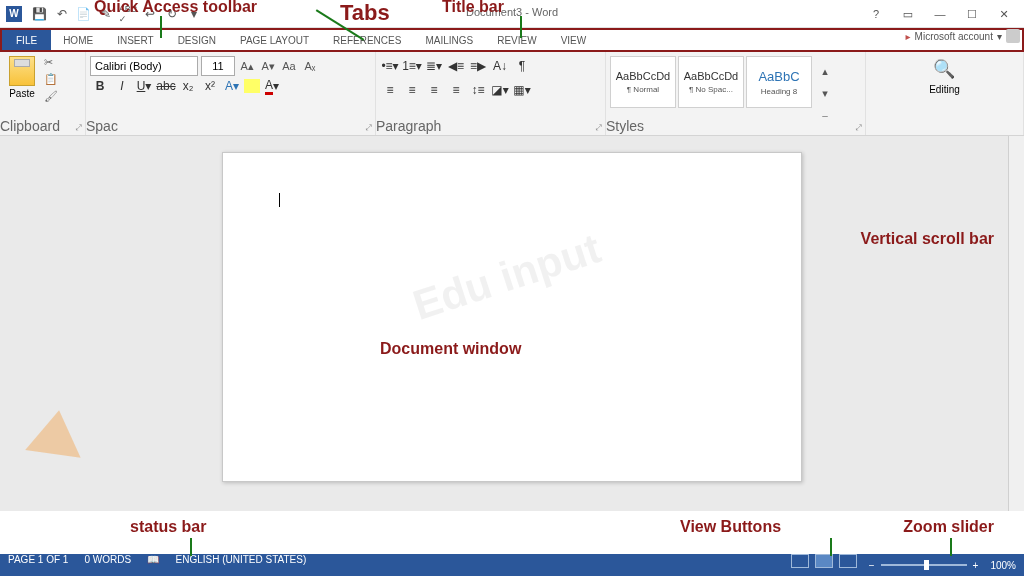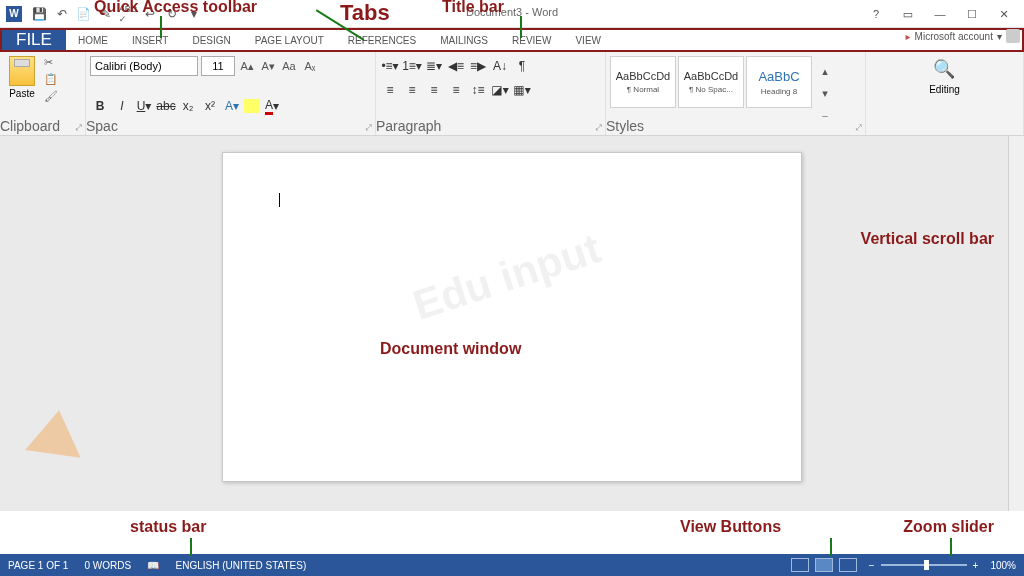--- a/index.html
+++ b/index.html
@@ -4,55 +4,55 @@
 <style>
 *{margin:0;padding:0;box-sizing:border-box;font-family:"Segoe UI",Arial,sans-serif}
 body{width:1024px;height:576px;background:#fff;position:relative;overflow:hidden;font-size:11px}
 .qat{height:28px;display:flex;align-items:center;padding:2px 6px;gap:2px;border-bottom:1px solid #e1e1e1}
 .qat-icon{width:20px;height:20px;display:flex;align-items:center;justify-content:center;cursor:pointer;color:#555;font-size:12px}
 .word-logo{width:16px;height:16px;background:#2b579a;color:#fff;display:flex;align-items:center;justify-content:center;font-weight:bold;font-size:10px;margin-right:6px}
 .title-text{position:absolute;left:50%;transform:translateX(-50%);top:6px;font-size:11px;color:#666}
 .win-controls{position:absolute;right:8px;top:4px;display:flex;gap:8px;align-items:center}
 .win-btn{width:24px;height:20px;display:flex;align-items:center;justify-content:center;cursor:pointer;color:#555}
 .tabs-row{height:24px;display:flex;align-items:stretch;border:2px solid #8b1a1a;position:relative}
-.file-tab{background:#2b579a;color:#fff;padding:0 14px;display:flex;align-items:center;font-size:17px;text-transform:uppercase;cursor:pointer}
+.file-tab{background:#2b579a;color:#fff;padding:0 14px;display:flex;align-items:center;font-size:10px;text-transform:uppercase;cursor:pointer}
 .tab{padding:0 12px;display:flex;align-items:center;font-size:10px;color:#555;text-transform:uppercase;cursor:pointer}
 .account-area{position:absolute;right:4px;top:29px;display:flex;align-items:center;gap:4px;font-size:10px;color:#555}
 .account-area .acct-icon{width:14px;height:14px;background:#ccc;border-radius:2px}
 .ribbon{height:84px;background:#f3f3f3;border-bottom:1px solid #d4d4d4;display:flex}
 .ribbon-group{border-right:1px solid #e1e1e1;display:flex;flex-direction:column;padding:4px;position:relative}
 .group-label{position:absolute;bottom:1px;left:0;right:0;text-align:left;font-size:14px;color:#666}
 .group-launcher{position:absolute;bottom:2px;right:3px;font-size:8px;color:#888}
 .clipboard{width:86px}
 .paste-btn{width:36px;display:flex;flex-direction:column;align-items:center;gap:2px;cursor:pointer}
 .paste-icon{width:26px;height:30px;background:linear-gradient(#fde08a,#f8c23a);border:1px solid #c9a12f;position:relative}
 .paste-icon::after{content:"";position:absolute;top:2px;left:4px;right:4px;height:6px;background:#ddd;border:1px solid #aaa}
 .clip-side{display:flex;flex-direction:column;gap:4px;margin-left:4px}
 .clip-side span{font-size:11px;color:#666;cursor:pointer}
 .font-group{width:290px}
-.font-top{display:flex;gap:3px;align-items:center;margin-bottom:20px}
+.font-top{display:flex;gap:3px;align-items:center;margin-bottom:0}
 .font-name{width:108px;height:20px;border:1px solid #ababab;background:#fff;padding:0 4px;font-size:11px;display:flex;align-items:center}
 .font-size{width:34px;height:20px;border:1px solid #ababab;background:#fff;padding:6px 3px;font-size:11px;text-align:center}
 .sml-btn{width:18px;height:20px;display:flex;align-items:center;justify-content:center;cursor:pointer;font-size:11px;color:#555}
 .font-bottom{display:flex;gap:2px;align-items:center}
 .fmt-btn{width:20px;height:20px;display:flex;align-items:center;justify-content:center;cursor:pointer;font-size:12px;color:#333}
 .para-group{width:230px}
 .para-top,.para-bottom{display:flex;gap:2px;align-items:center;margin-bottom:4px}
 .styles-group{width:260px;display:flex;flex-direction:row}
 .style-box{width:66px;height:52px;border:1px solid #d0d0d0;background:#fff;display:flex;flex-direction:column;align-items:center;justify-content:center;cursor:pointer;margin-right:2px}
 .style-box .preview{font-size:11px;color:#333}
 .style-box .name{font-size:8px;color:#555;margin-top:3px}
 .style-box.h1 .preview{color:#2e74b5;font-size:13px}
 .editing-group{flex:1;display:flex;flex-direction:column;align-items:center;justify-content:flex-start;padding-top:6px}
 .find-icon{font-size:18px;color:#555}
 .doc-area{height:375px;background:#eaeaea;display:flex;justify-content:center;padding-top:16px;position:relative}
 .page{width:580px;height:330px;background:#fff;border:1px solid #c8c8c8;box-shadow:1px 1px 4px rgba(0,0,0,.2);padding:40px 56px}
 .cursor{width:1px;height:14px;background:#000;display:inline-block}
 .vscroll{position:absolute;right:0;top:0;width:16px;height:100%;background:#f0f0f0;border-left:1px solid #d0d0d0}
-.statusbar{height:22px;background:#2b579a;color:#fff;display:flex;align-items:center;font-size:10px;padding:0 8px;position:absolute;bottom:0;left:0;right:0}
+.statusbar{height:22px;background:#2b579a;color:#fff;display:flex;font-size:10px;padding:0 8px;position:absolute;bottom:0;left:0;right:0}
 .sb-item{margin-right:16px;text-transform:uppercase}
 .sb-spacer{flex:1}
 .view-btns{display:flex;gap:6px;margin-right:12px}
 .view-btn{width:18px;height:14px;border:1px solid #9fb9da;cursor:pointer;display:flex;align-items:center;justify-content:center}
 .view-btn.active{background:#5a88c4}
 .zoom-slider{display:flex;align-items:center;gap:6px}
 .slider-track{width:86px;height:2px;background:#9fb9da;position:relative}
 .slider-thumb{position:absolute;left:50%;top:-4px;width:5px;height:10px;background:#fff}
 .anno{position:absolute;color:#8b1a1a;font-weight:bold;font-size:16px;pointer-events:none}
 .anno-line{position:absolute;background:#1a7a1a;pointer-events:none}

